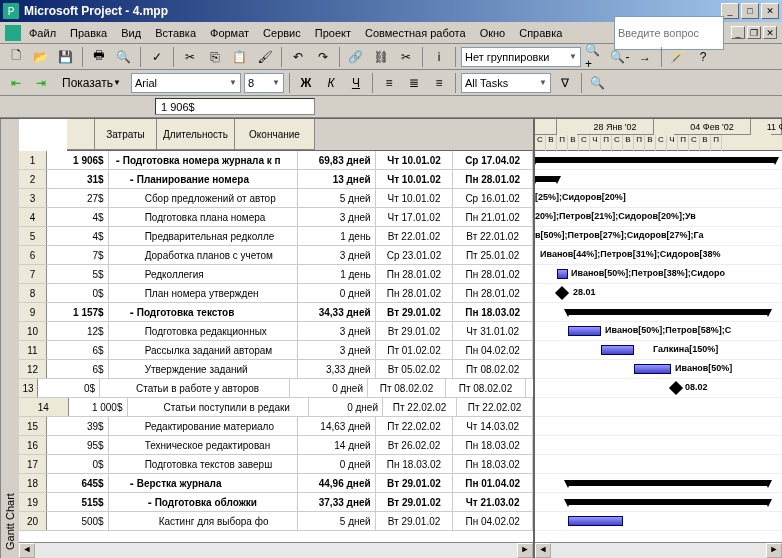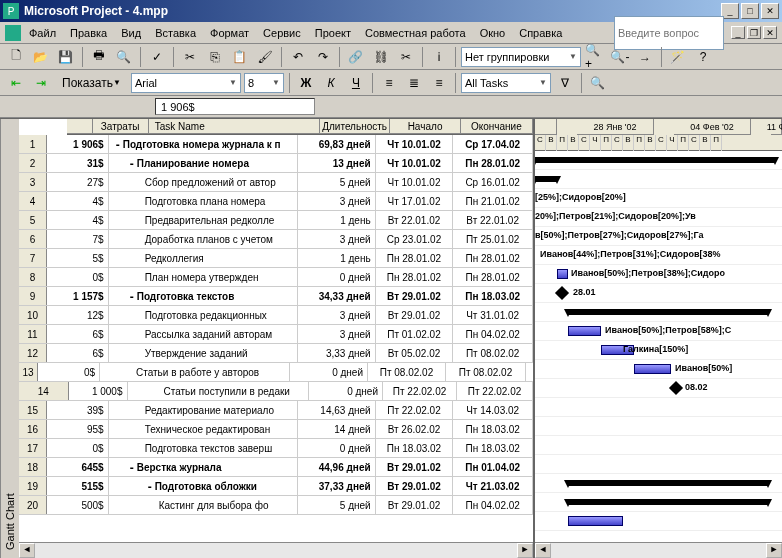--- a/index.html
+++ b/index.html
@@ -16,21 +16,21 @@
 .toolbar { background: #d4d0c8; height: 26px; display: flex; align-items: center; padding: 0 5px; gap: 3px; border-bottom: 1px solid #888; }
 .tbtn { width: 22px; height: 22px; display: flex; align-items: center; justify-content: center; cursor: pointer; font-size: 12px; border: 1px solid transparent; }
 .sep { width: 1px; height: 20px; background: #888; margin: 0 2px; }
 .combo { height: 20px; border: 1px solid #7e9db9; background: #fff; display: flex; align-items: center; padding: 0 3px; font-size: 11px; }
 .combo .dd { margin-left: auto; font-size: 8px; color: #555; }
 .fml-bar { background: #d4d0c8; height: 22px; display: flex; align-items: center; padding: 0 5px; border-bottom: 1px solid #888; }
 .fml { border: 1px inset #888; background: #fff; height: 17px; padding: 0 5px; display: flex; align-items: center; }
 .workspace { display: flex; height: 440px; background: #fff; border-top: 1px solid #666; }
 .vtab { writing-mode: vertical-rl; transform: rotate(180deg); background: #d4d0c8; padding: 8px 3px; font-size: 11px; border-right: 1px solid #888; cursor: pointer; }
 .grid-area { flex: 0 0 516px; display: flex; flex-direction: column; overflow: hidden; border-right: 2px solid #666; }
-.ghead { display: flex; background: #d4d0c8; height: 16px; border-bottom: 1px solid #666; margin-left: 48px; }
+.ghead { display: flex; background: #d4d0c8; height: 32px; border-bottom: 1px solid #666; margin-left: 48px; }
 .gh { border-right: 1px solid #888; border-bottom: 1px solid #888; display: flex; align-items: center; justify-content: center; font-size: 10px; padding: 2px; background: #ece9d8; }
 .grows { overflow-y: auto; flex: 1; }
 .grow { display: flex; height: 19px; border-bottom: 1px solid #ccc; }
 .gc { border-right: 1px solid #ccc; padding: 2px 4px; font-size: 10px; overflow: hidden; white-space: nowrap; display: flex; align-items: center; }
 .rh { background: #ece9d8; justify-content: center; font-size: 10px; border-right: 1px solid #888; }
 .c-cost { justify-content: flex-end; }
 .c-name { }
 .c-dur { justify-content: flex-end; }
 .c-start, .c-end { justify-content: center; }
 .bold { font-weight: bold; }
@@ -171,23 +171,21 @@
     </div>
 </div>
 
 <div class="workspace">
   <div class="vtab">Gantt Chart</div>
 
   <div class="grid-area">
     <div class="ghead">
       <div class="gh" style="width:28px"></div>
       <div class="gh" style="width:62px">Затраты</div>
-      <div class="gh" style="width:190px;justify-content:flex-start;padding-left:6px">Task Name</div>
       <div class="gh" style="width:78px">Длительность</div>
-      <div class="gh" style="width:78px">Начало</div>
       <div class="gh" style="width:80px">Окончание</div>
     </div>
     <div class="grows" id="grows">
         <div class="grow">
           <div class="gc rh" style="width:28px">1</div>
           <div class="gc c-cost bold" style="width:62px">1 906$</div>
           <div class="gc c-name bold " style="width:190px"><span class="out">-</span> Подготовка номера журнала к п</div>
           <div class="gc c-dur bold" style="width:78px">69,83 дней</div>
           <div class="gc c-start bold" style="width:78px">Чт 10.01.02</div>
           <div class="gc c-end bold" style="width:80px">Ср 17.04.02</div>
@@ -409,21 +407,21 @@
         </div>
         <div class="grow-g">
           <div class="sbar" style="left: 33px; width: 200px;"></div>
         </div>
         <div class="grow-g">
           <div class="bar" style="left: 33px; width: 33px;"></div>
           <div class="glabel" style="left: 70px;">Иванов[50%];Петров[58%];С</div>
         </div>
         <div class="grow-g">
           <div class="bar" style="left: 66px; width: 33px;"></div>
-          <div class="glabel" style="left: 88px;">Галкина[150%]</div>
+          <div class="glabel" style="left: 118px;">Галкина[150%]</div>
         </div>
         <div class="grow-g">
           <div class="bar" style="left: 99px; width: 37px;"></div>
           <div class="glabel" style="left: 140px;">Иванов[50%]</div>
         </div>
         <div class="grow-g">
           <div class="diamond" style="left: 136px;"></div>
           <div class="glabel" style="left: 150px;">08.02</div>
         </div>
         <div class="grow-g"></div>

